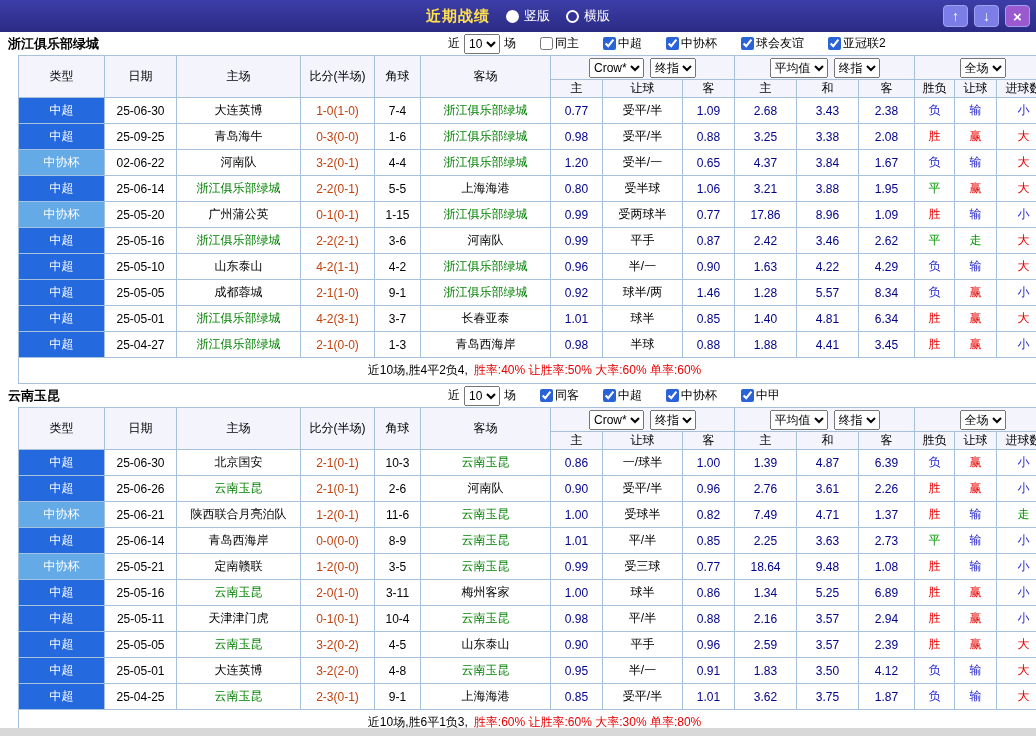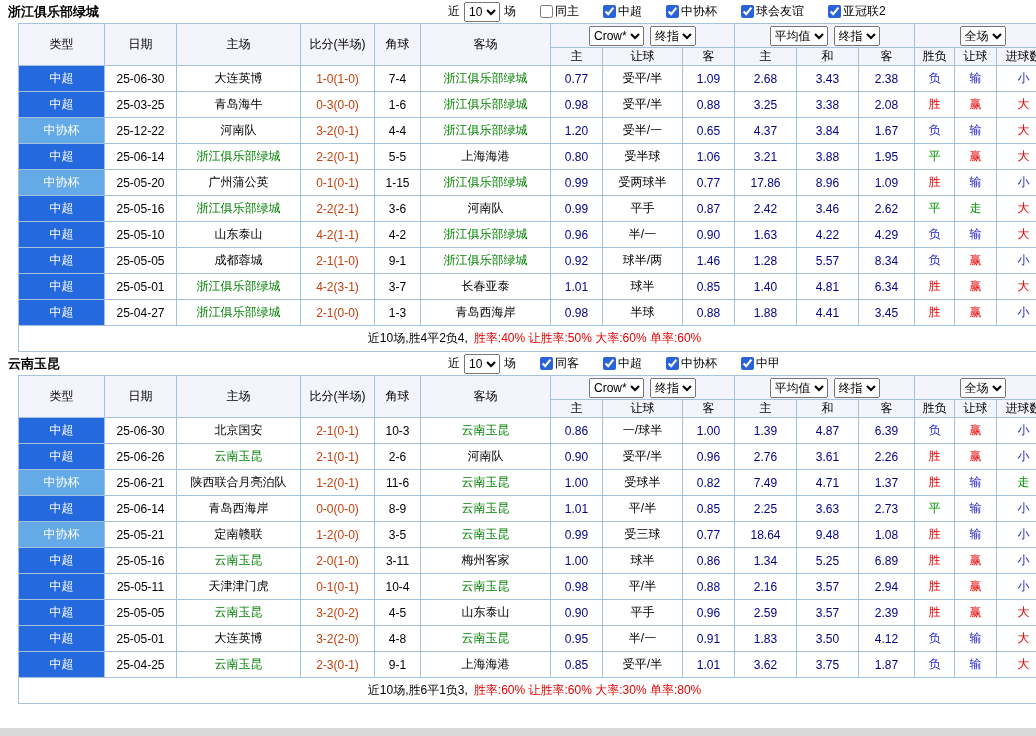--- a/index.html
+++ b/index.html
@@ -49,20 +49,44 @@
   .sum-prefix { color:#000; }
   .sum-stats { color:#e60000; margin-left:6px; }
 
   .bottom-strip { position:absolute; bottom:0; left:0; width:1036px; height:8px; background:#d8d8d8; }
 </style>
 </head>
 <body>
 
 <div class="page">
 
+  <div class="titlebar">
+    <div class="tb-center">
+      <span class="tb-title">近期战绩</span>
+      <span class="radio sel">
+        <span class="dot"></span>
+        <span>竖版</span>
+      </span>
+      <span class="radio">
+        <span class="dot"></span>
+        <span>横版</span>
+      </span>
+    </div>
+    <div class="tb-buttons">
+      <div class="tb-btn">
+          <span>↑</span>
+        </div>
+      <div class="tb-btn">
+          <span>↓</span>
+        </div>
+      <div class="tb-btn close">
+          <span>×</span>
+        </div>
+    </div>
+  </div>
 
   <div id="sections">
       <div class="section">
         <div class="secbar">
           <div class="teamname">浙江俱乐部绿城</div>
           <div class="filters">
             <span>近</span>
             <select><option>10</option></select>
             <span>场</span>
             <label class="cb">
@@ -142,38 +166,38 @@
               <td class="odds">1.09</td>
               <td class="odds">2.68</td>
               <td class="odds">3.43</td>
               <td class="odds">2.38</td>
               <td class="res c-blue">负</td>
               <td class="res c-blue">输</td>
               <td class="res c-blue">小</td>
             </tr>
             <tr>
               <td class="type" style="background: rgb(37, 105, 222);">中超</td>
-              <td class="date">25-03-25</td>
+              <td class="date">25-09-25</td>
               <td class="team">青岛海牛</td>
               <td class="score">0-3(0-0)</td>
               <td class="corner">1-6</td>
               <td class="team hl">浙江俱乐部绿城</td>
               <td class="odds">0.98</td>
               <td class="handicap">受平/半</td>
               <td class="odds">0.88</td>
               <td class="odds">3.25</td>
               <td class="odds">3.38</td>
               <td class="odds">2.08</td>
               <td class="res c-red">胜</td>
               <td class="res c-red">赢</td>
               <td class="res c-red">大</td>
             </tr>
             <tr>
               <td class="type" style="background: rgb(100, 170, 230);">中协杯</td>
-              <td class="date">25-12-22</td>
+              <td class="date">02-06-22</td>
               <td class="team">河南队</td>
               <td class="score">3-2(0-1)</td>
               <td class="corner">4-4</td>
               <td class="team hl">浙江俱乐部绿城</td>
               <td class="odds">1.20</td>
               <td class="handicap">受半/一</td>
               <td class="odds">0.65</td>
               <td class="odds">4.37</td>
               <td class="odds">3.84</td>
               <td class="odds">1.67</td>

